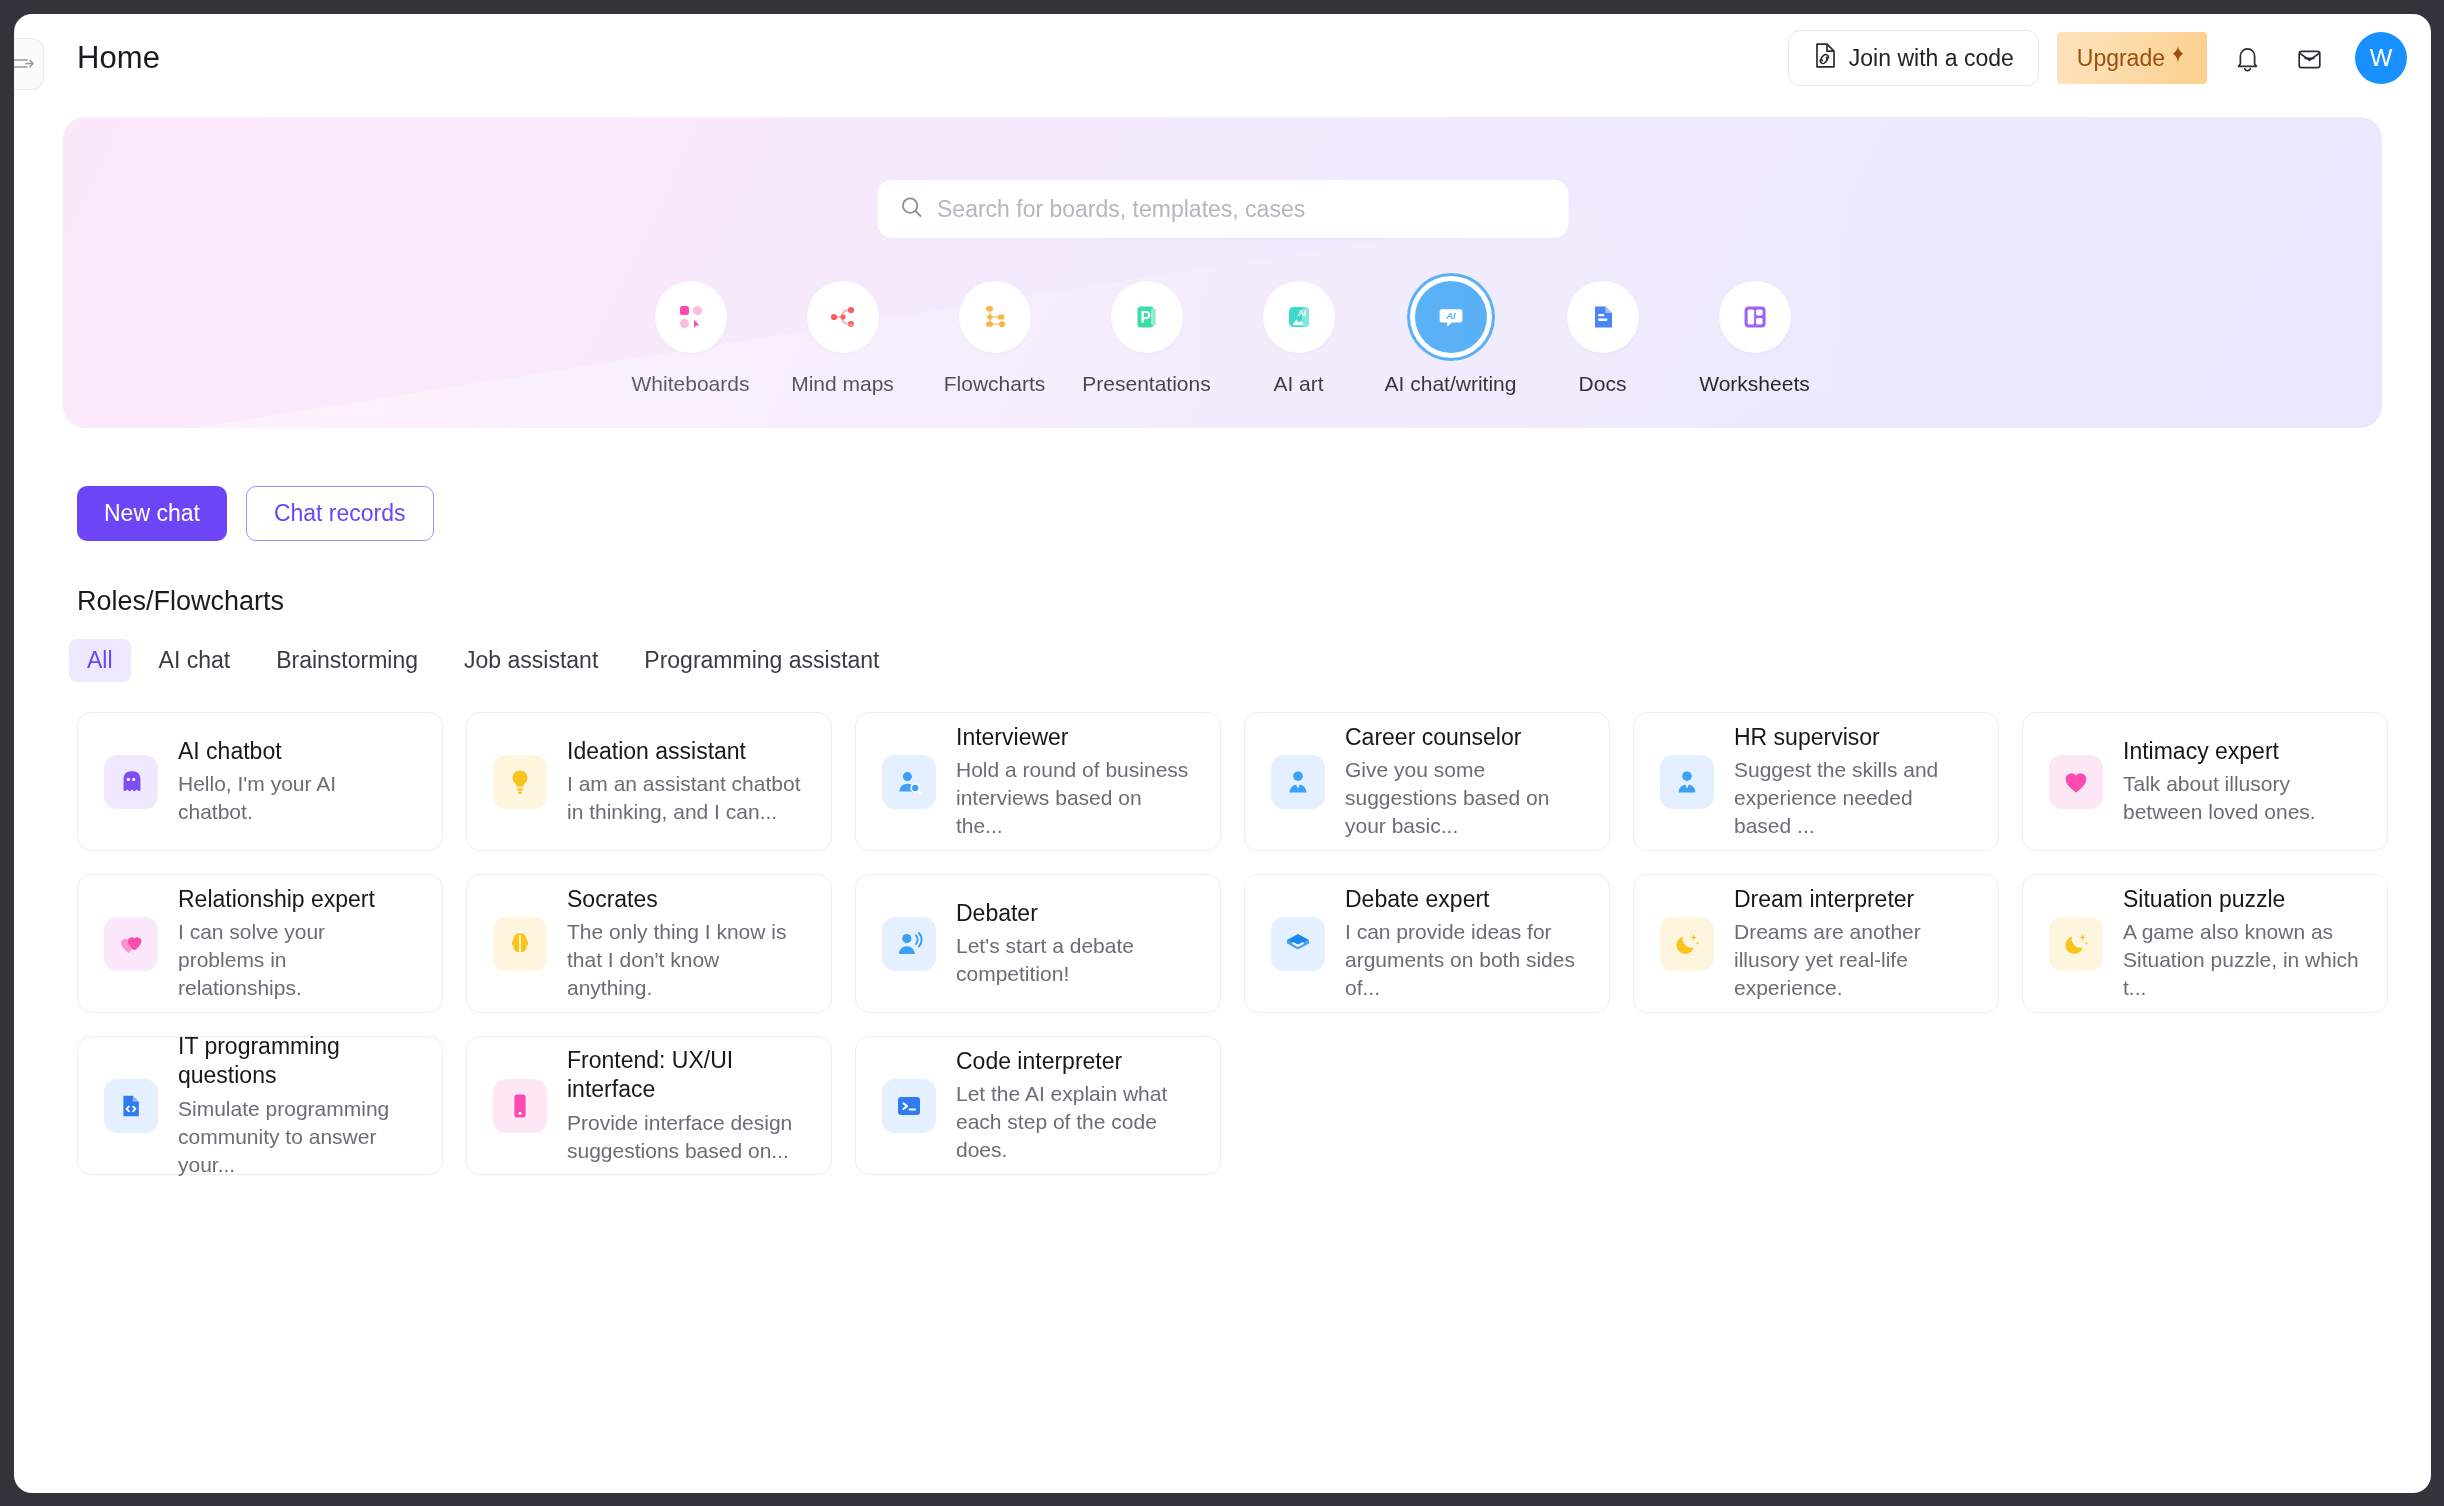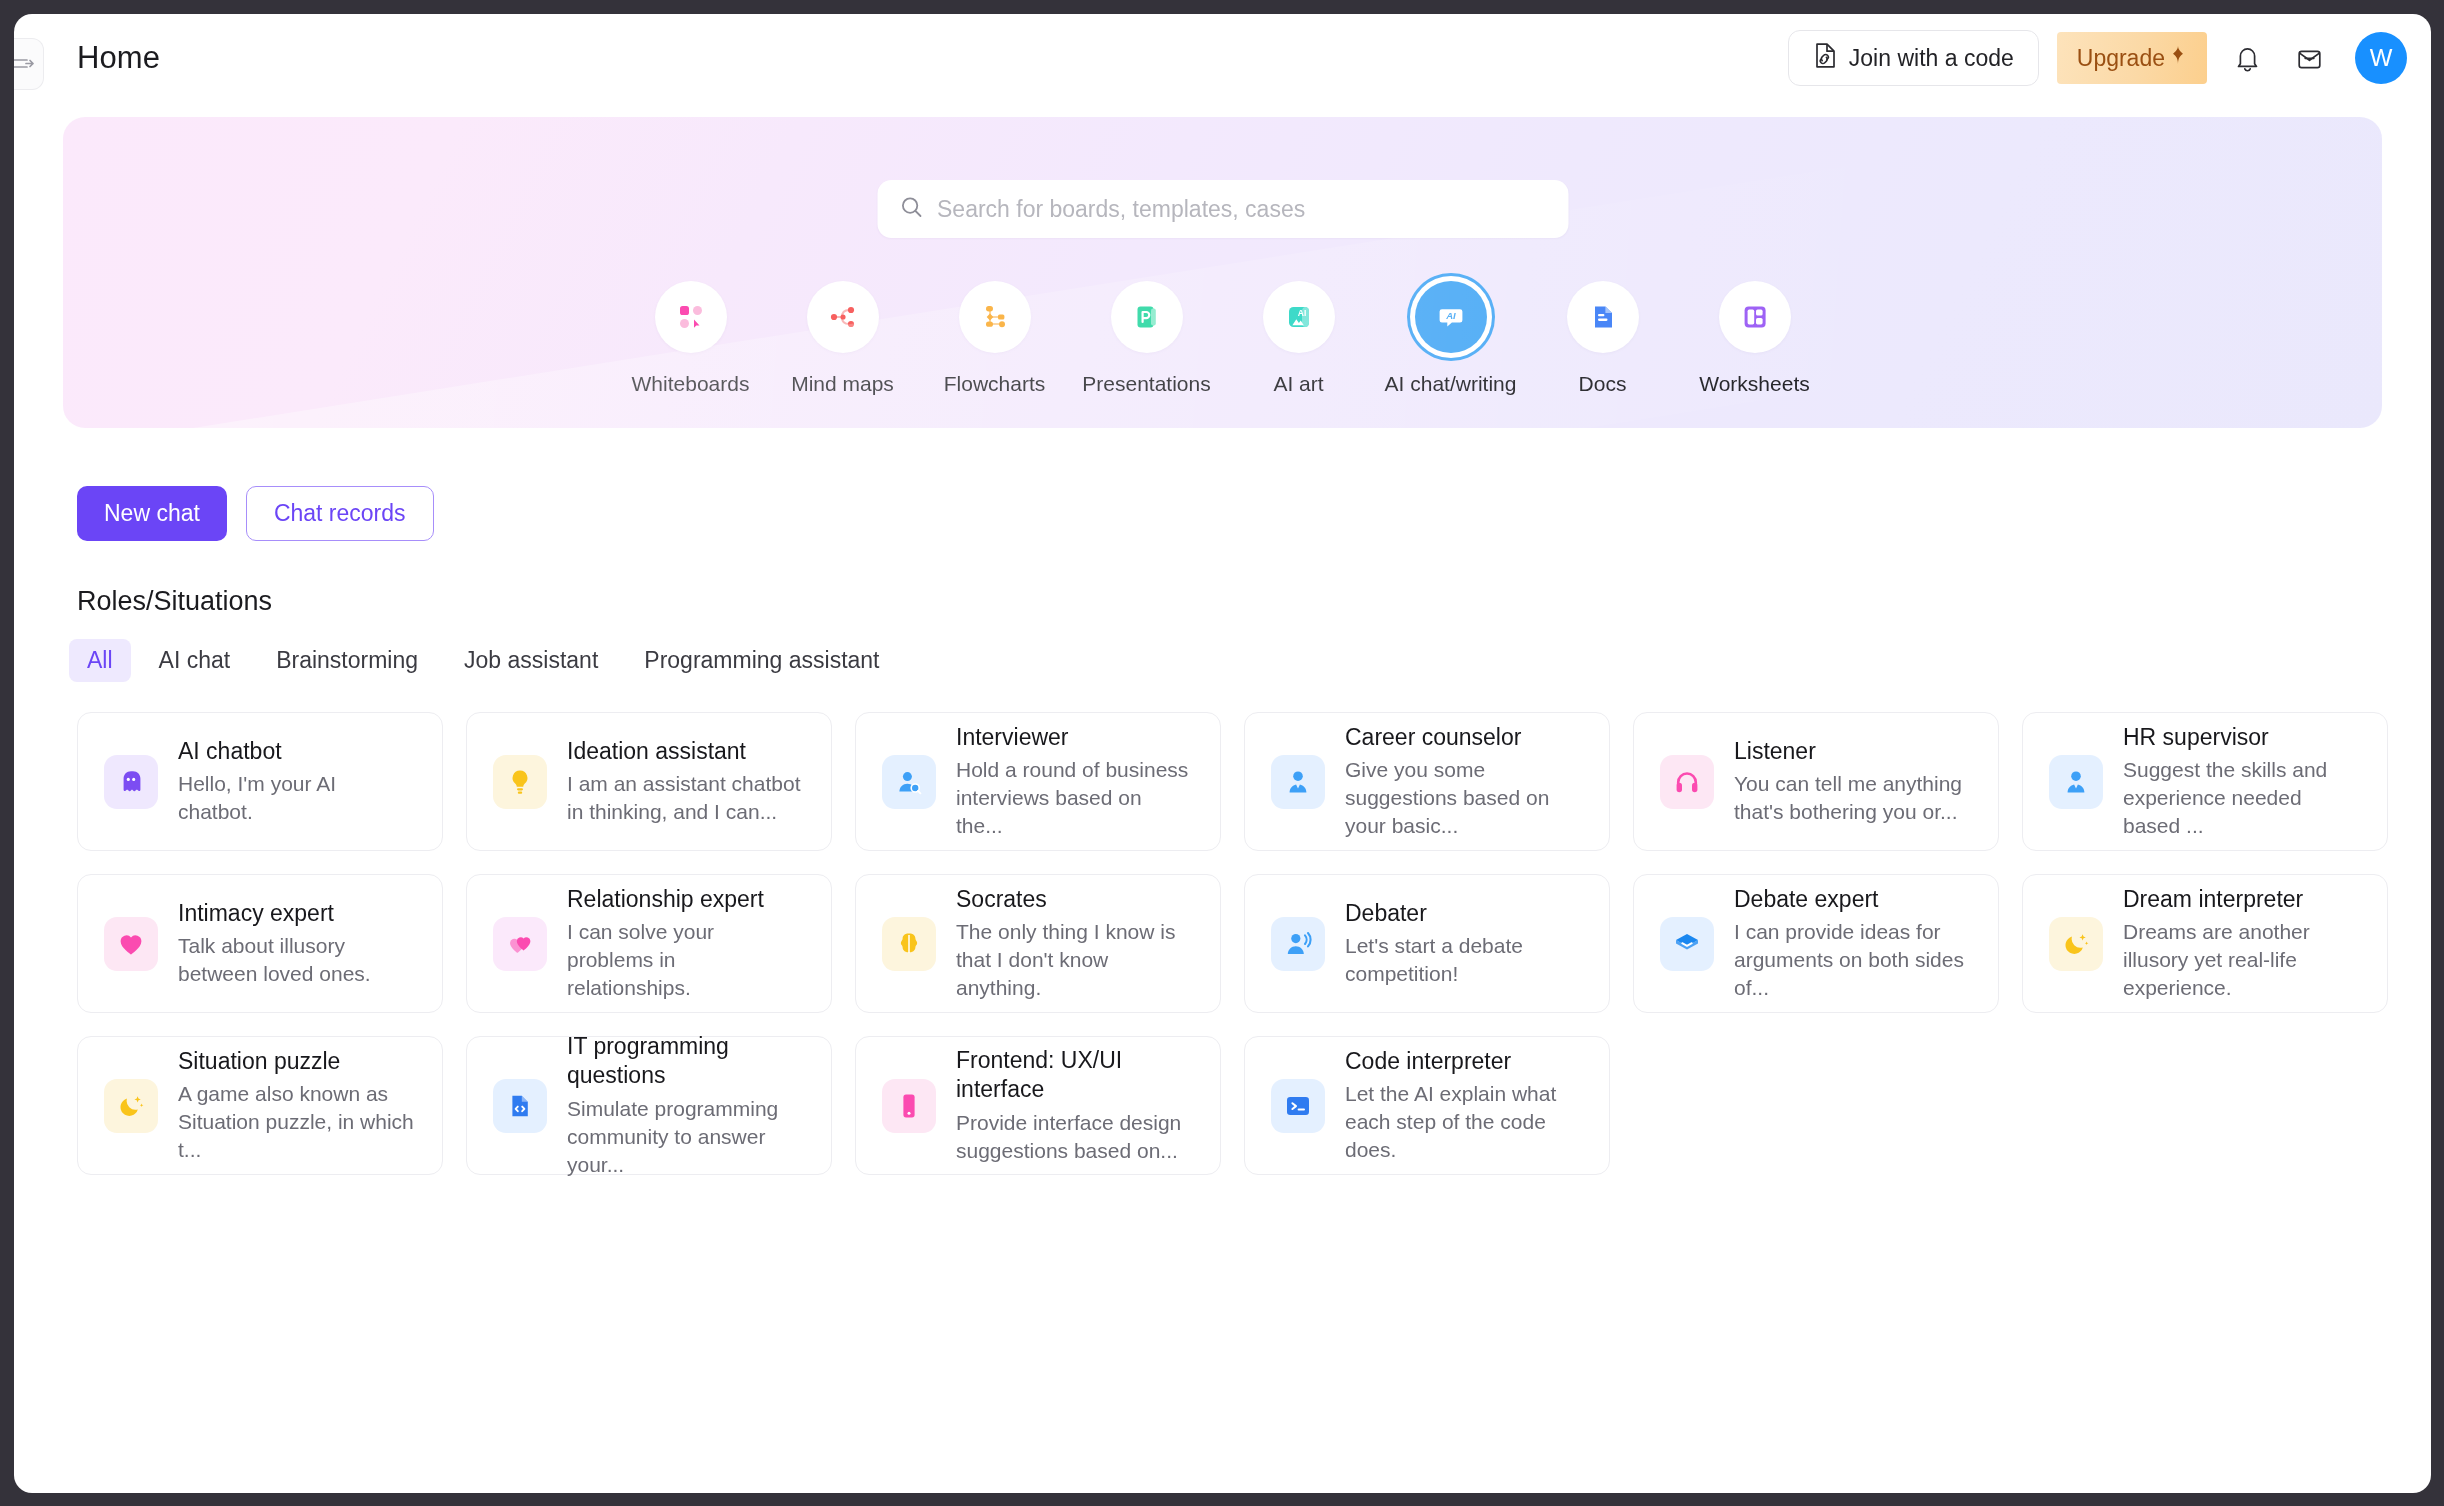--- a/index.html
+++ b/index.html
@@ -432,21 +432,21 @@
       </div>
 
     </div>
   </div>
 
   <div id="actions">
     <button id="new-chat">New chat</button>
     <button id="chat-records">Chat records</button>
   </div>
 
-  <div id="section-title">Roles/Situations</div>
+  <div id="section-title">Roles/Flowcharts</div>
 
   <div id="tabs">
     <div class="tab active">All</div>
     <div class="tab">AI chat</div>
     <div class="tab">Brainstorming</div>
     <div class="tab">Job assistant</div>
     <div class="tab">Programming assistant</div>
   </div>
 
   <div id="cards">
@@ -496,33 +496,20 @@
             <circle cx="15" cy="9.2" r="4.8" fill="#3da0f7"></circle>
             <path d="M6.6 25.4c0-4.2 3-7.2 6.5-8l1.9 4.1 1.9-4.1c3.5.8 6.5 3.8 6.5 8z" fill="#3da0f7"></path>
           </svg>
         </div>
         <div class="card-text">
           <div class="card-title">Career counselor</div>
           <div class="card-desc">Give you some suggestions based on your basic...</div>
         </div>
       </div>
       <div class="card">
-        <div class="card-icon" style="background: rgb(253, 231, 244);">
-          <svg width="30" height="30" viewBox="0 0 30 30">
-            <path d="M6.2 17.6v-2.3a8.8 8.8 0 1 1 17.6 0v2.3" stroke="#fb4bb0" stroke-width="2.6" fill="none" stroke-linecap="round"></path>
-            <rect x="4.6" y="15.8" width="5.4" height="9.4" rx="2.7" fill="#fb4bb0"></rect>
-            <rect x="20" y="15.8" width="5.4" height="9.4" rx="2.7" fill="#fb4bb0"></rect>
-          </svg>
-        </div>
-        <div class="card-text">
-          <div class="card-title">Listener</div>
-          <div class="card-desc">You can tell me anything that's bothering you or...</div>
-        </div>
-      </div>
-      <div class="card">
         <div class="card-icon" style="background: rgb(228, 240, 255);">
           <svg width="30" height="30" viewBox="0 0 30 30">
             <circle cx="15" cy="9.2" r="4.8" fill="#3da0f7"></circle>
             <path d="M6.6 25.4c0-4.2 3-7.2 6.5-8l1.9 4.1 1.9-4.1c3.5.8 6.5 3.8 6.5 8z" fill="#3da0f7"></path>
           </svg>
         </div>
         <div class="card-text">
           <div class="card-title">HR supervisor</div>
           <div class="card-desc">Suggest the skills and experience needed based ...</div>
         </div>

